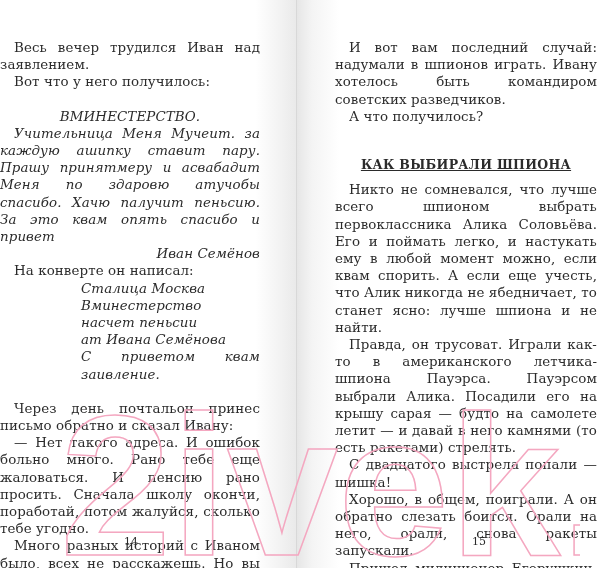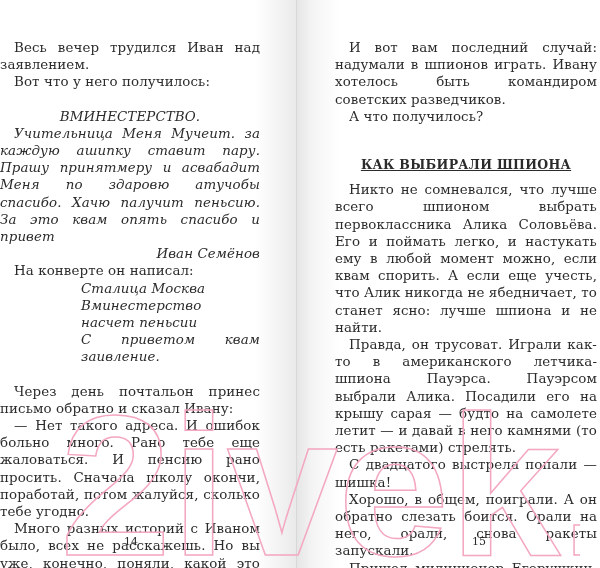--- a/index.html
+++ b/index.html
@@ -37,20 +37,21 @@
       <p class="ind">Вот что у него получилось:</p>
       <div class="gap"></div>
       <p class="it center" style="">ВМИНЕСТЕРСТВО.</p>
       <p class="it ind">Учительница Меня Мучеит. за каждую ашипку ставит пару. Прашу принятмеру и асвабадит Меня по здаровю атучобы спасибо. Хачю палучит пеньсию. За это квам опять спасибо и привет</p>
       <p class="it rightal">Иван Семёнов</p>
       <p class="ind">На конверте он написал:</p>
       <div class="env" style="">
         <p class="it">Сталица Москва</p>
         <p class="it">Вминестерство</p>
         <p class="it">насчет пеньсии</p>
+        <p class="it">ат Ивана Семёнова</p>
         <p class="it">С приветом квам заивление.</p>
       </div>
       <div class="gap"></div>
       <p class="ind">Через день почтальон принес письмо обратно и сказал Ивану:</p>
       <p class="ind">— Нет такого адреса. И ошибок больно много. Рано тебе еще жаловаться. И пенсию рано просить. Сначала школу окончи, поработай, потом жалуйся, сколько тебе угодно.</p>
       <p class="ind">Много разных историй с Иваном было, всех не расскажешь. Но вы уже, конечно, поняли, какой это несчастный человек.</p>
     </div>
     <div class="pagenum">14</div>
   </div>
 

